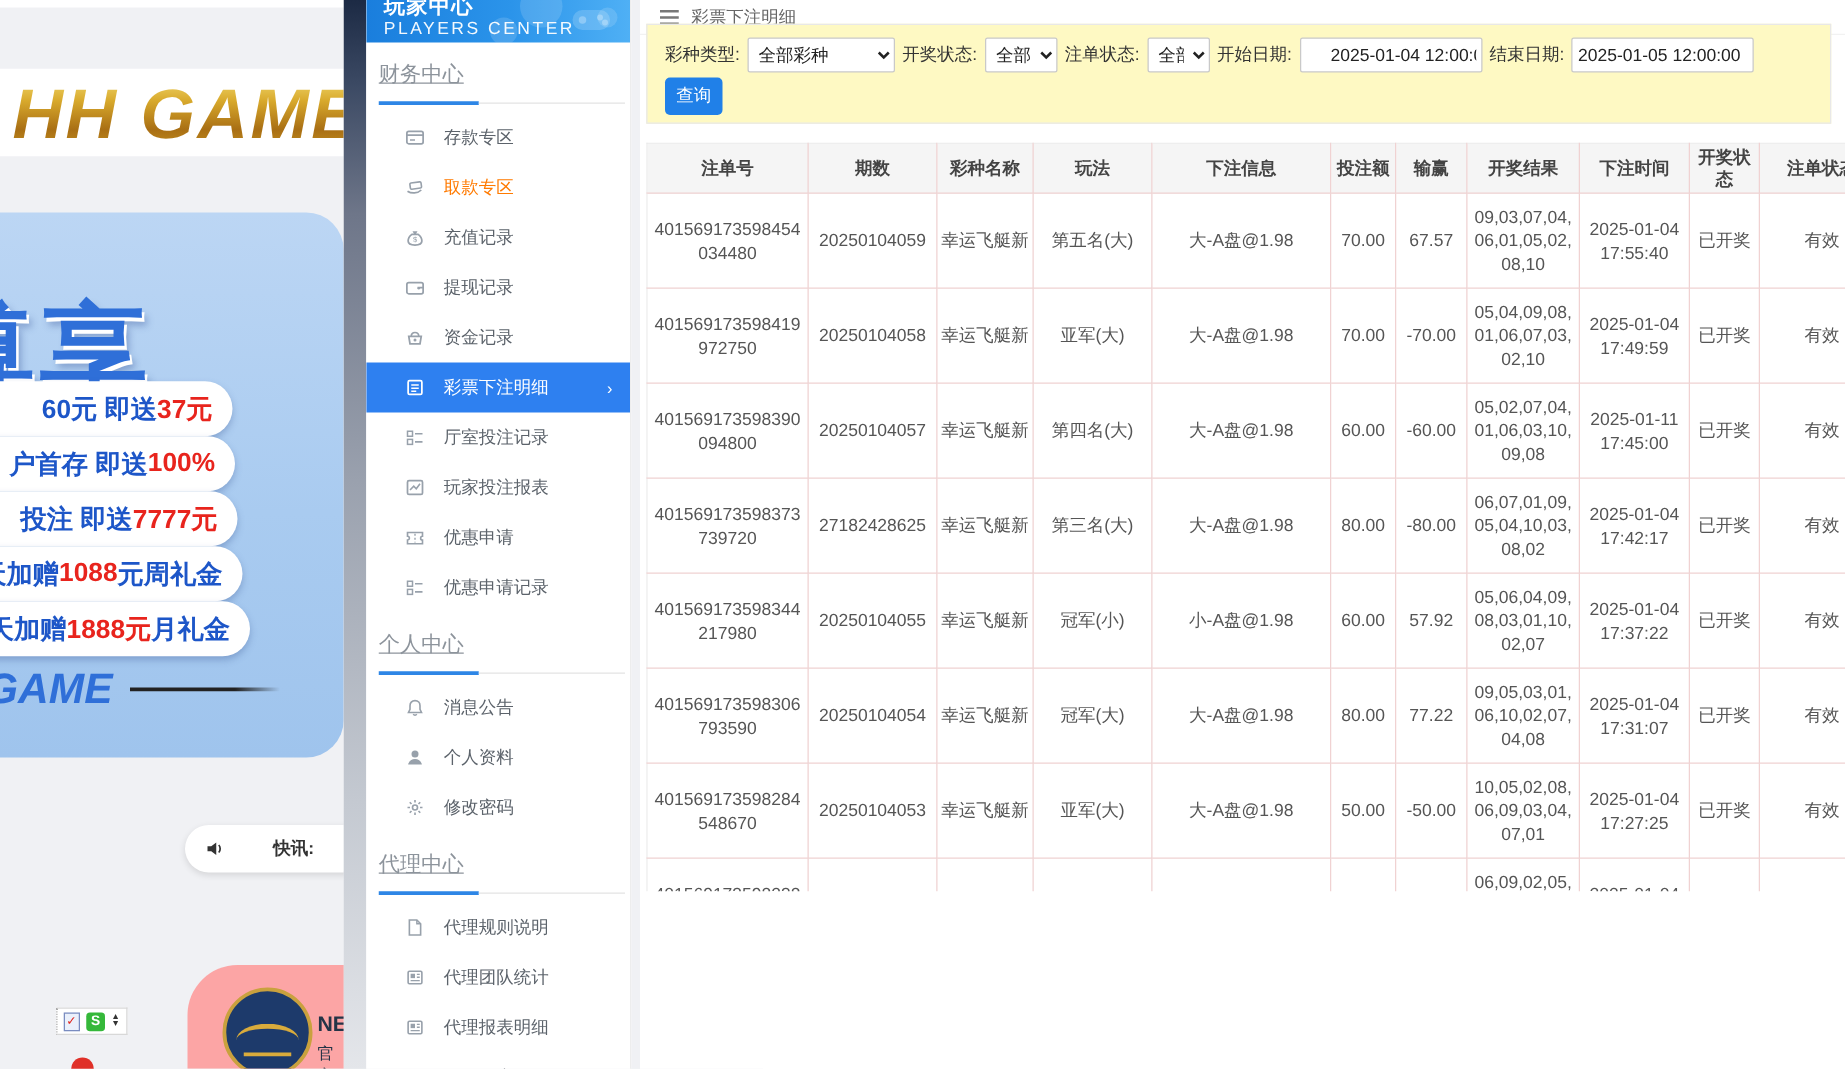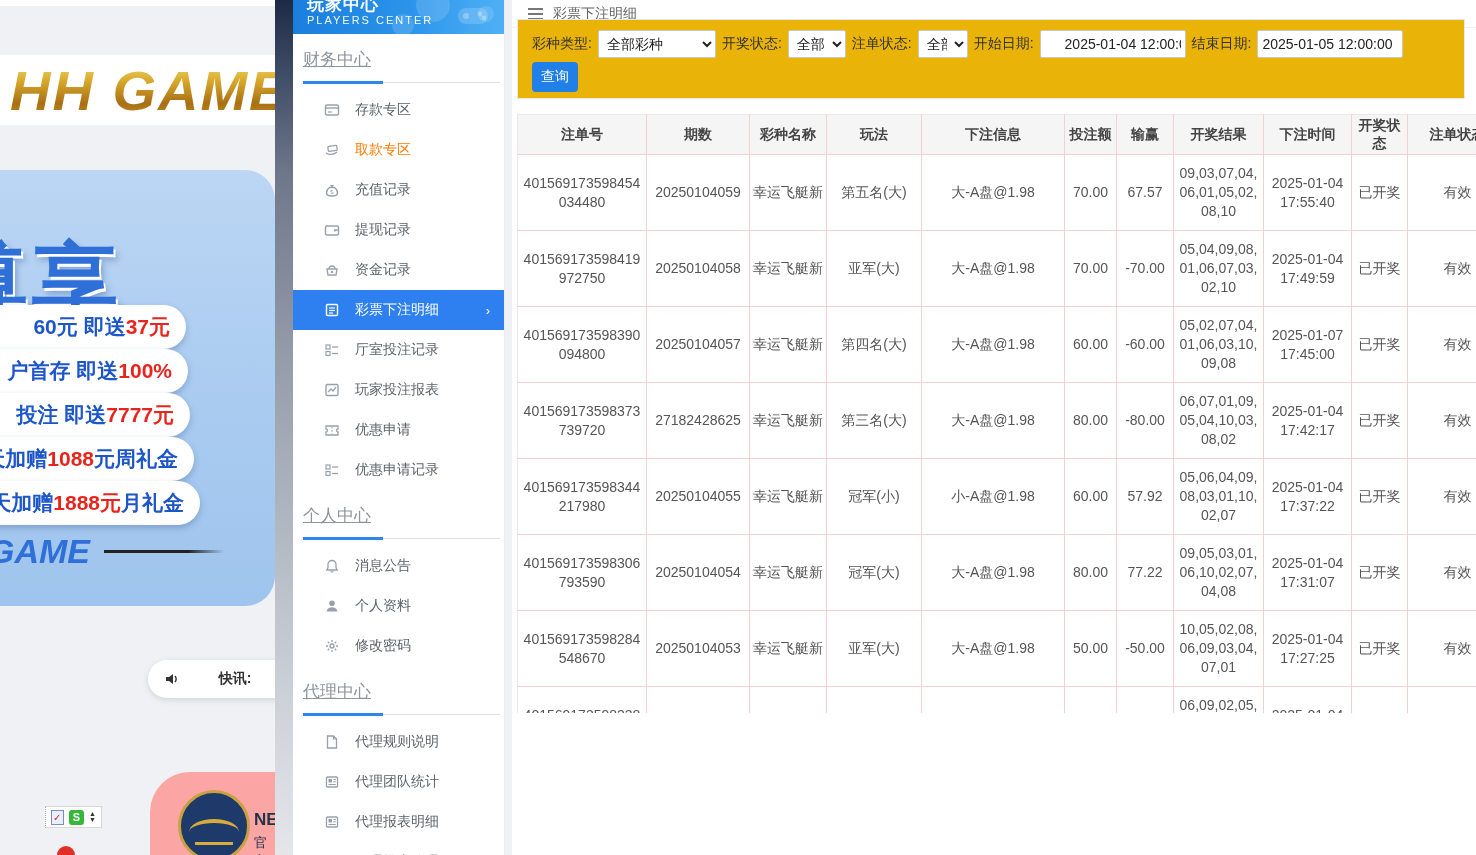--- a/index.html
+++ b/index.html
@@ -40,39 +40,39 @@
 
   
   #shadow-strip { position:absolute; left:275px; top:0; width:18px; height:855px;
     background:linear-gradient(180deg,#1c2a44 0%,#3c4a64 8%,#6e7689 20%,#9aa1ae 45%,#c4c9d1 75%,#e4e6ea 100%); }
 
   
   #sidebar { position:absolute; left:293px; top:0; width:212px; height:855px; background:#fff; border-right:1px solid #ededed; overflow:hidden; }
   .sb-header { position:relative; height:34px; background:linear-gradient(90deg,#1a7edd 0%,#2b94ea 55%,#4fb0f5 100%); overflow:hidden; color:#fff; }
   .sb-header .bubble { position:absolute; border-radius:50%; background:rgba(255,255,255,.14); }
   .sb-header .title { position:absolute; left:14px; top:-7px; font-size:17px; font-weight:bold; letter-spacing:1px; }
-  .sb-header .sub { position:absolute; left:14px; top:14px; font-size:11px; letter-spacing:2px; opacity:.95; }
+  .sb-header .sub { position:absolute; left:14px; top:14px; font-size:14px; letter-spacing:2px; opacity:.95; }
   .pad-icon { position:absolute; right:14px; top:2px; opacity:.5; }
   .sb-section-head { padding:14px 14px 6px 10px; font-size:17px; color:#8d949c;text-decoration:underline; }
   .sb-underline { position:relative; height:3px; margin:4px 0 6px 0; }
   .sb-underline .blue { position:absolute; left:10px; top:0; width:80px; height:3px; background:#2e86e6; }
   .sb-underline .gray { position:absolute; left:90px; top:1px; right:4px; height:1px; background:#e3e3e3; }
   .sb-item { position:relative; height:40px; display:flex; align-items:center; cursor:pointer; color:#5c636b; font-size:14px; }
   .sb-item .ic { width:18px; height:18px; margin-left:30px; margin-right:14px; color:#98a1ab; display:flex; align-items:center; justify-content:center; flex:none; }
   .sb-item.active { background:#2e80f0; color:#fff; }
   .sb-item.active .ic { color:#fff; }
   .sb-item.orange { color:#ff7a00; }
   .sb-item .chev { position:absolute; right:14px; font-size:13px; color:#fff; }
 
   
   #main { position:absolute; left:512px; top:0; width:964px; height:855px; background:#fff; }
   .main-header { height:28px; display:flex; align-items:center; gap:10px; padding-left:16px; color:#666; font-size:14px; border-bottom:1px solid #f2f2f2; }
   .burger { display:flex; flex-direction:column; gap:3px; cursor:pointer; }
   .burger i { display:block; width:15px; height:2px; background:#777; }
-  .filter-box { position:absolute; left:5px; top:19px; width:948px; height:80px; border:1px solid #e8e8e8; background:#eab308; }
+  .filter-box { position:absolute; left:5px; top:19px; width:948px; height:80px; border:1px solid #e8e8e8; background:#fef9c3; }
   .filter-row { display:flex; align-items:center; gap:6px; padding:10px 0 0 14px; font-size:14px; color:#333; flex-wrap:nowrap; }
   .filter-row label { white-space:nowrap; }
   .filter-row select, .filter-row input { height:28px; border:1px solid #c9c9c9; border-radius:2px; font-size:14px; color:#222; padding:0 4px; background:#fff; font-family:inherit; }
   .query-btn { position:absolute; left:14px; top:42px; width:46px; height:30px; background:#2080e8; color:#fff; border:none; border-radius:4px; font-size:14px; cursor:pointer; font-family:inherit; }
 
   .tbl-wrap { position:absolute; left:5px; top:114px; width:959px; height:599px; overflow:hidden; }
   table.bets { border-collapse:collapse; table-layout:fixed; width:990px; font-size:14px; }
   table.bets th { background:#f5f5f5; color:#444; font-weight:bold; height:40px; border:1px solid #f0d2d2; border-top:1px solid #e9e9e9; padding:0 2px; }
   table.bets td { color:#555; height:76px; text-align:center; border:1px solid #f0d2d2; padding:2px 3px; line-height:19px; vertical-align:middle; }
   td.brk { word-break:break-all; }
@@ -437,21 +437,21 @@
           </tr>
           <tr>
             <td class="brk">401569173598390094800</td>
             <td class="">20250104057</td>
             <td class="">幸运飞艇新</td>
             <td class="">第四名(大)</td>
             <td class="">大-A盘@1.98</td>
             <td class="">60.00</td>
             <td class="">-60.00</td>
             <td class="brk">05,02,07,04,01,06,03,10,09,08</td>
-            <td class="">2025-01-07 17:45:00</td>
+            <td class="">2025-01-11 17:45:00</td>
             <td class="">已开奖</td>
             <td class="">有效</td>
           </tr>
           <tr>
             <td class="brk">401569173598373739720</td>
             <td class="">27182428625</td>
             <td class="">幸运飞艇新</td>
             <td class="">第三名(大)</td>
             <td class="">大-A盘@1.98</td>
             <td class="">80.00</td>

